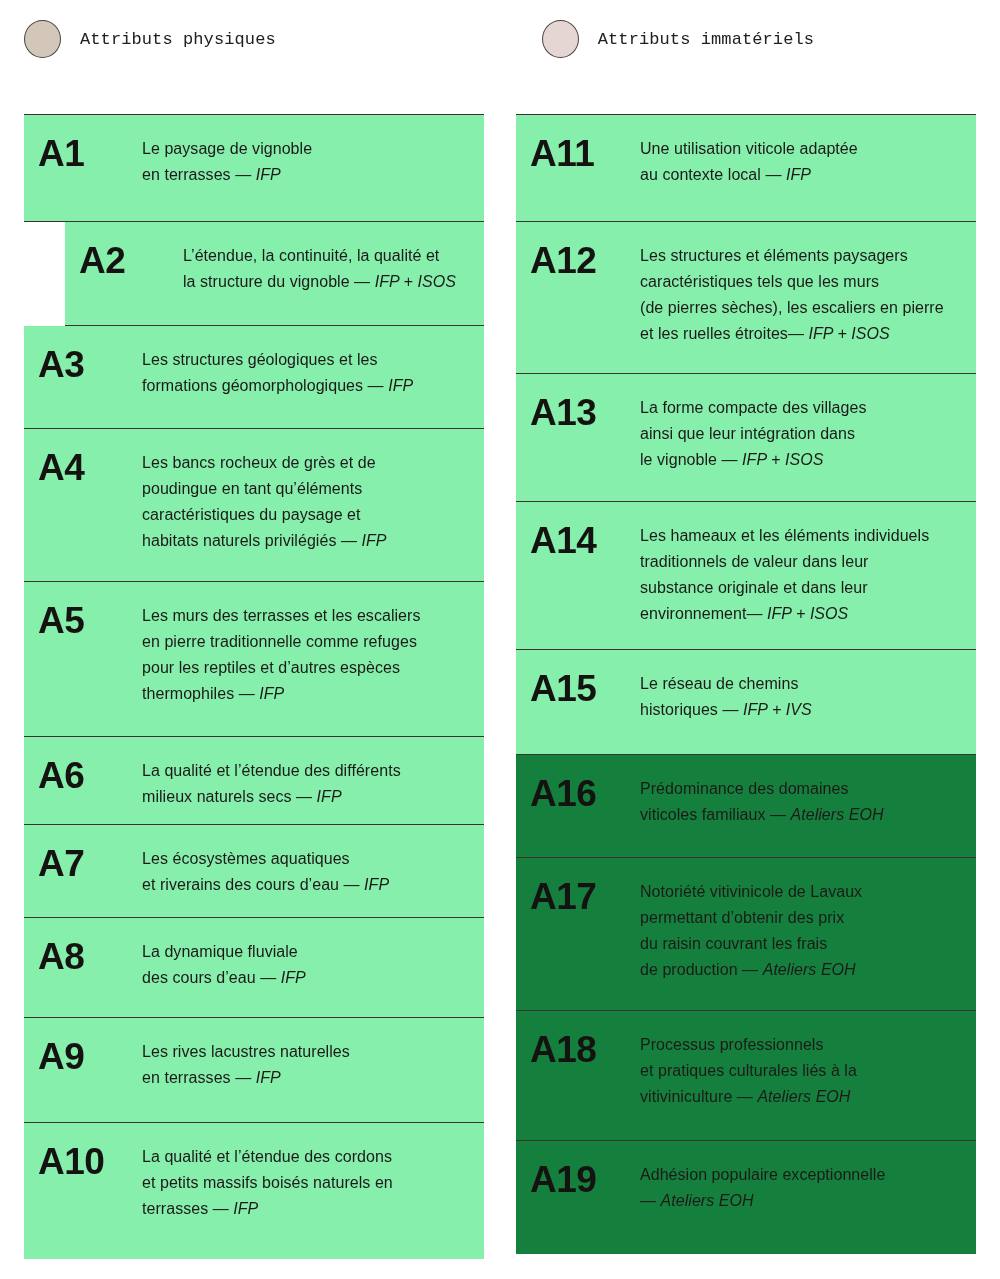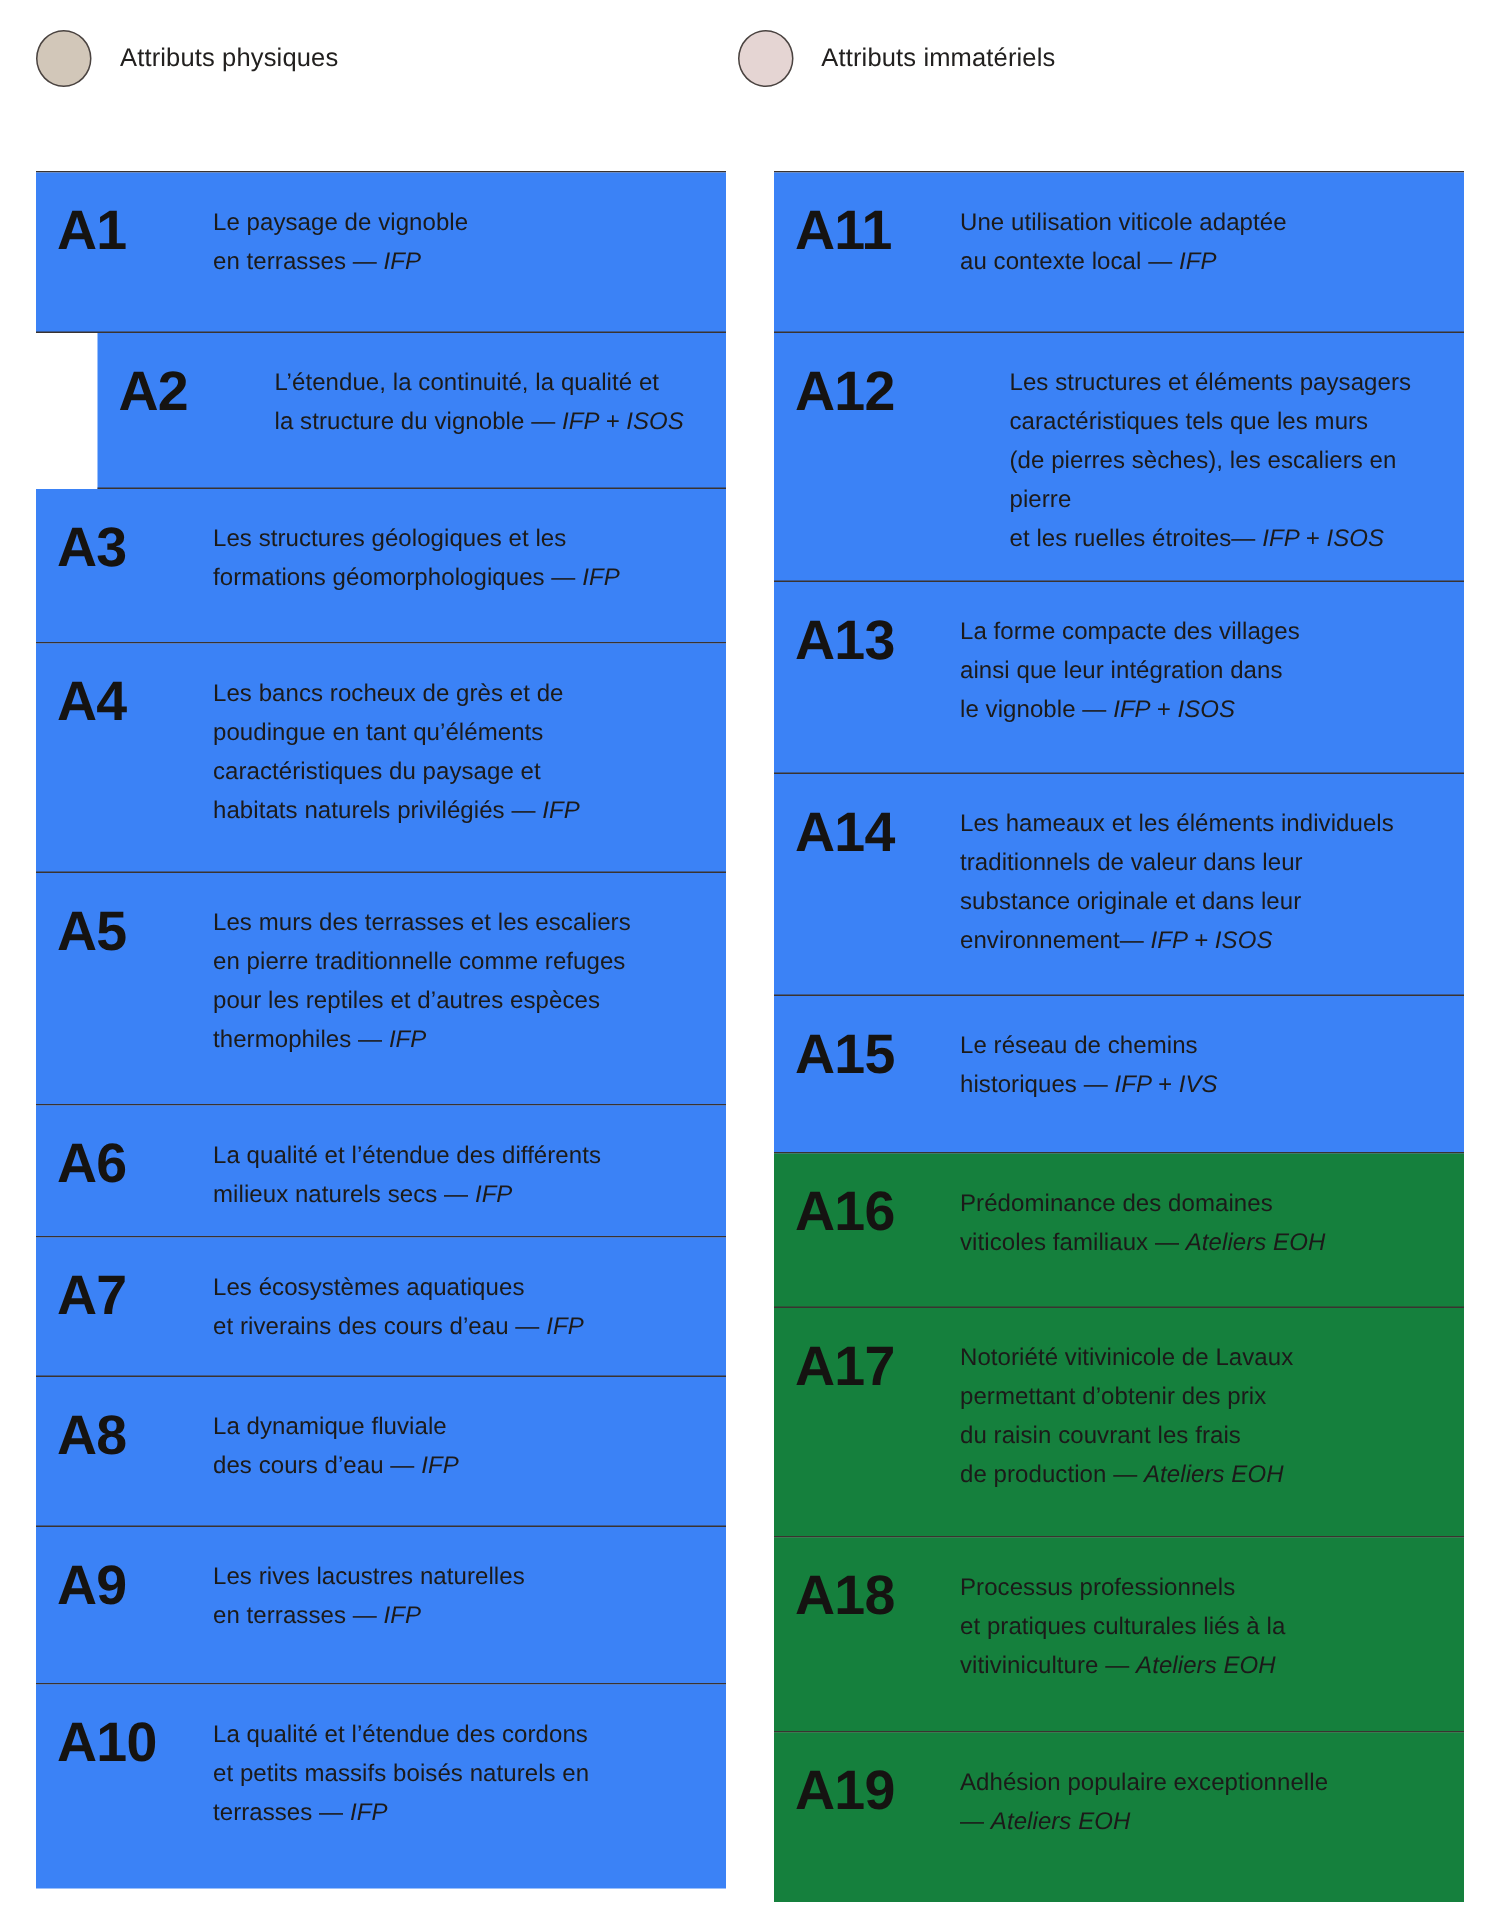--- a/index.html
+++ b/index.html
@@ -18,20 +18,21 @@
 
   
   .legend {
     position: absolute;
     left: 24px;
     top: 17px;
     width: 952px;
     height: 44px;
     display: flex;
     align-items: center;
+    font-family: Liberation Mono, monospace;
   }
   .legend-item {
     display: flex;
     align-items: center;
   }
   .legend-item.second {
     margin-left: 266px;
   }
   .legend-swatch {
     width: 37px;
@@ -67,21 +68,21 @@
   .card {
     box-sizing: border-box;
     display: flex;
     align-items: flex-start;
     padding: 14px 12px 14px 14px;
     border-bottom: 1.6px solid #3a3330;
   }
   .card:last-child {
     border-bottom: none;
   }
-  .card.beige { background: #3b82f6; }
+  .card.beige { background: #86efac; }
   .card.pink  { background: #15803d; }
 
   .card-code {
     font-size: 37px;
     font-weight: 700;
     line-height: 1;
     letter-spacing: -0.5px;
     color: #151311;
     flex: 0 0 auto;
     width: 104px;
@@ -158,21 +159,21 @@
       <div class="card beige" style="min-height: 136px;">
         <div class="card-code">A10</div>
         <div class="card-text">La qualité et l’étendue des cordons<br>et petits massifs boisés naturels en<br>terrasses — <span class="src">IFP</span></div>
       </div>
     </div>
   <div class="column right">
       <div class="card beige" style="min-height: 107px;">
         <div class="card-code">A11</div>
         <div class="card-text">Une utilisation viticole adaptée<br>au contexte local — <span class="src">IFP</span></div>
       </div>
-      <div class="card beige" style="min-height: 152px; gap: 33px;">
+      <div class="card beige" style="min-height: 152px;">
         <div class="card-code">A12</div>
         <div class="card-text">Les structures et éléments paysagers<br>caractéristiques tels que les murs<br>(de pierres sèches), les escaliers en pierre<br>et les ruelles étroites— <span class="src">IFP + ISOS</span></div>
       </div>
       <div class="card beige" style="min-height: 128px;">
         <div class="card-code">A13</div>
         <div class="card-text">La forme compacte des villages<br>ainsi que leur intégration dans<br>le vignoble — <span class="src">IFP + ISOS</span></div>
       </div>
       <div class="card beige" style="min-height: 148px;">
         <div class="card-code">A14</div>
         <div class="card-text">Les hameaux et les éléments individuels<br>traditionnels de valeur dans leur<br>substance originale et dans leur<br>environnement— <span class="src">IFP + ISOS</span></div>

